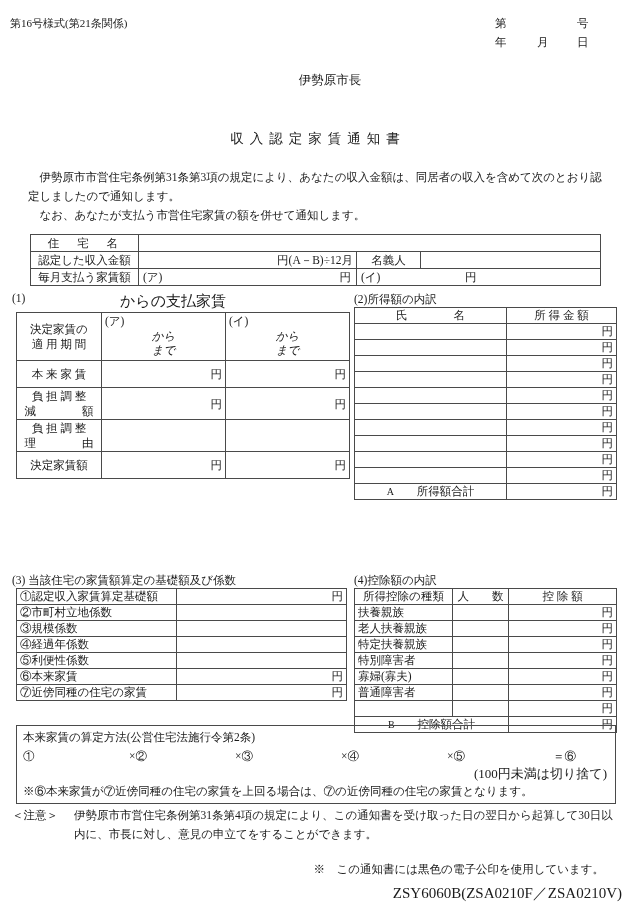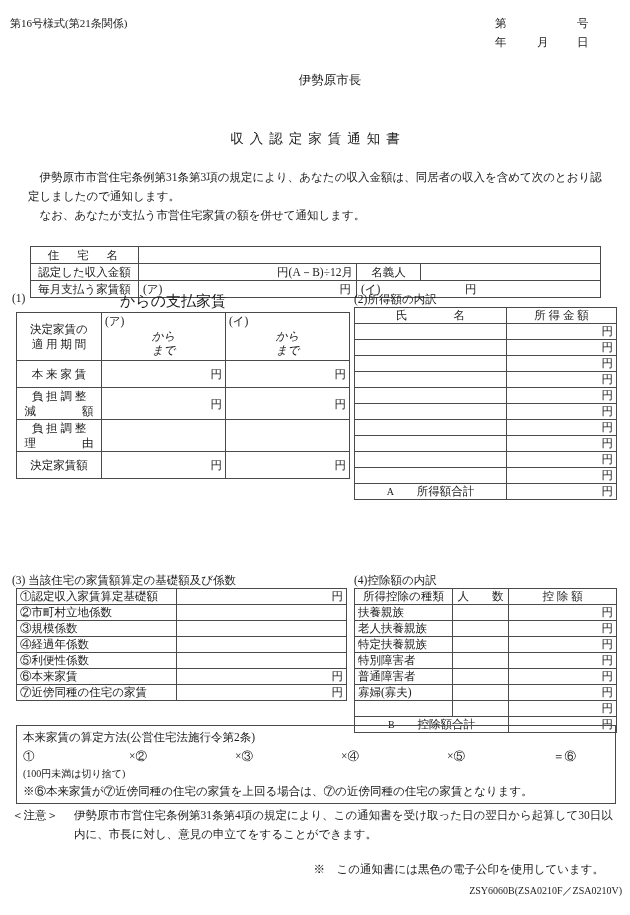--- a/index.html
+++ b/index.html
@@ -64,21 +64,21 @@
     height: 17px;
     box-sizing: border-box;
   }
   .ctr { text-align: center; }
   .rgt { text-align: right; }
   .lft { text-align: center; }
   .sp { letter-spacing: 0.28em; }
 
   
   .tbl-top {
-    position: absolute; left: 30px; top: 246px; width: 570px;
+    position: absolute; left: 30px; top: 234px; width: 570px;
   }
   .tbl-top td { height: 17px; }
 
   
   .sec1-cap {
     position: absolute; left: 12px; top: 292px;
     font-size: 11.5px;
   }
   .sec1-cap-mid {
     position: absolute; left: 120px; top: 292px;
@@ -124,38 +124,38 @@
     border: 1px solid #4a4a4a;
     box-sizing: border-box;
     padding: 3px 6px 4px 6px;
     font-size: 11.5px;
     line-height: 16px;
   }
   .calc-row {
     position: relative; height: 18px; margin-top: 3px;
   }
   .calc-row span { position: absolute; top: 0; }
-  .calc-note { text-align: left; font-size: 10px; padding-right: 2px; }
+  .calc-note { text-align: right; font-size: 13px; padding-right: 2px; }
   .calc-foot { margin-top: 1px; }
 
   
   .notice {
     position: absolute; left: 12px; top: 806px; width: 612px;
     font-size: 11.5px; line-height: 19px;
   }
   .notice .tag { position: absolute; left: 0; top: 0; }
   .notice .body { margin-left: 62px; }
 
   .seal {
     position: absolute; left: 0; top: 862px; width: 604px;
     text-align: right; font-size: 11.5px;
   }
   .code {
     position: absolute; left: 0; top: 884px; width: 622px;
-    text-align: right; font-size: 10px;
+    text-align: right; font-size: 15px;
   }
 </style>
 </head>
 <body>
 
 <div class="page">
 
   <div class="hdr-left">第16号様式(第21条関係)</div>
 
   <div class="hdr-right">
@@ -400,26 +400,26 @@
           <td>特定扶養親族</td>
           <td></td>
           <td class="rgt">円</td>
         </tr>
         <tr>
           <td>特別障害者</td>
           <td></td>
           <td class="rgt">円</td>
         </tr>
         <tr>
+          <td>寡婦(寡夫)</td>
+          <td></td>
+          <td class="rgt">円</td>
+        </tr>
+        <tr>
           <td>普通障害者</td>
-          <td></td>
-          <td class="rgt">円</td>
-        </tr>
-        <tr>
-          <td>寡婦(寡夫)</td>
           <td></td>
           <td class="rgt">円</td>
         </tr>
         <tr>
           <td></td>
           <td></td>
           <td class="rgt">円</td>
         </tr>
         <tr>
           <td colspan="2" class="ctr"><span style="font-size:10px">B</span>　　控除額合計</td>

